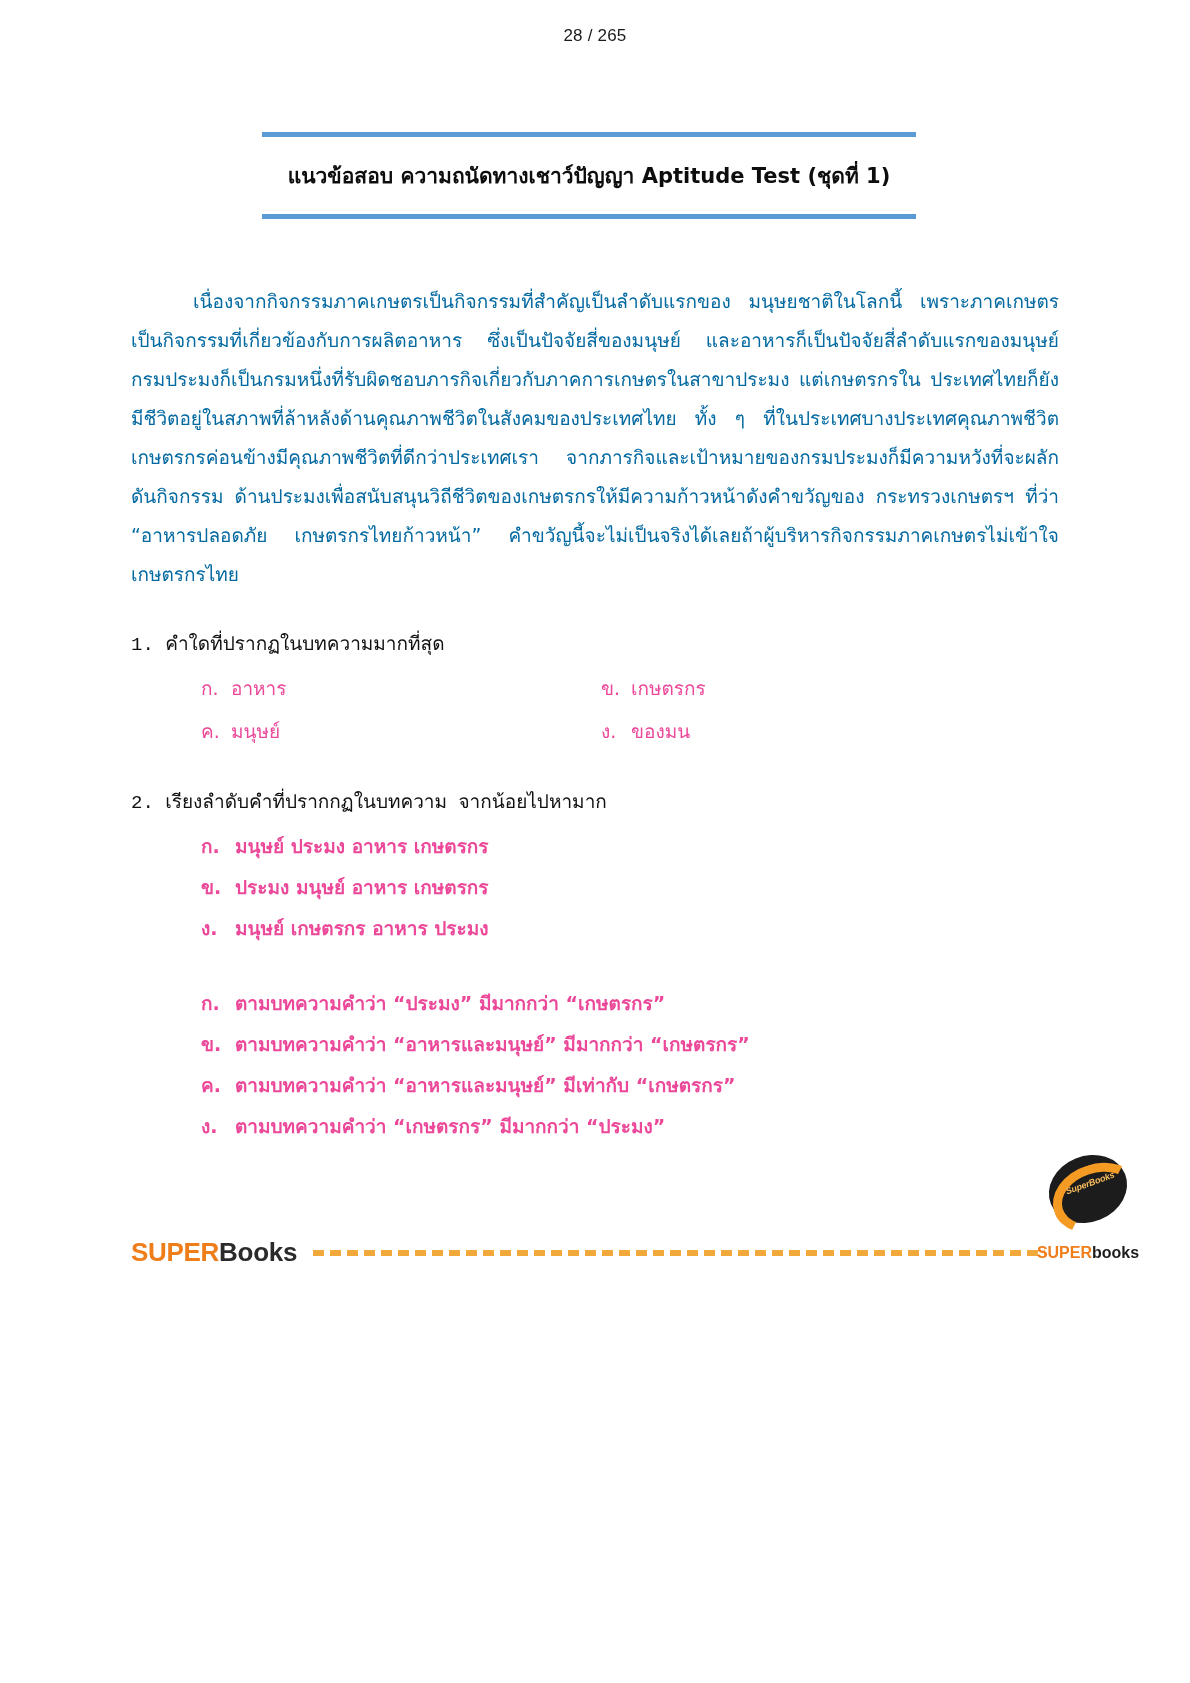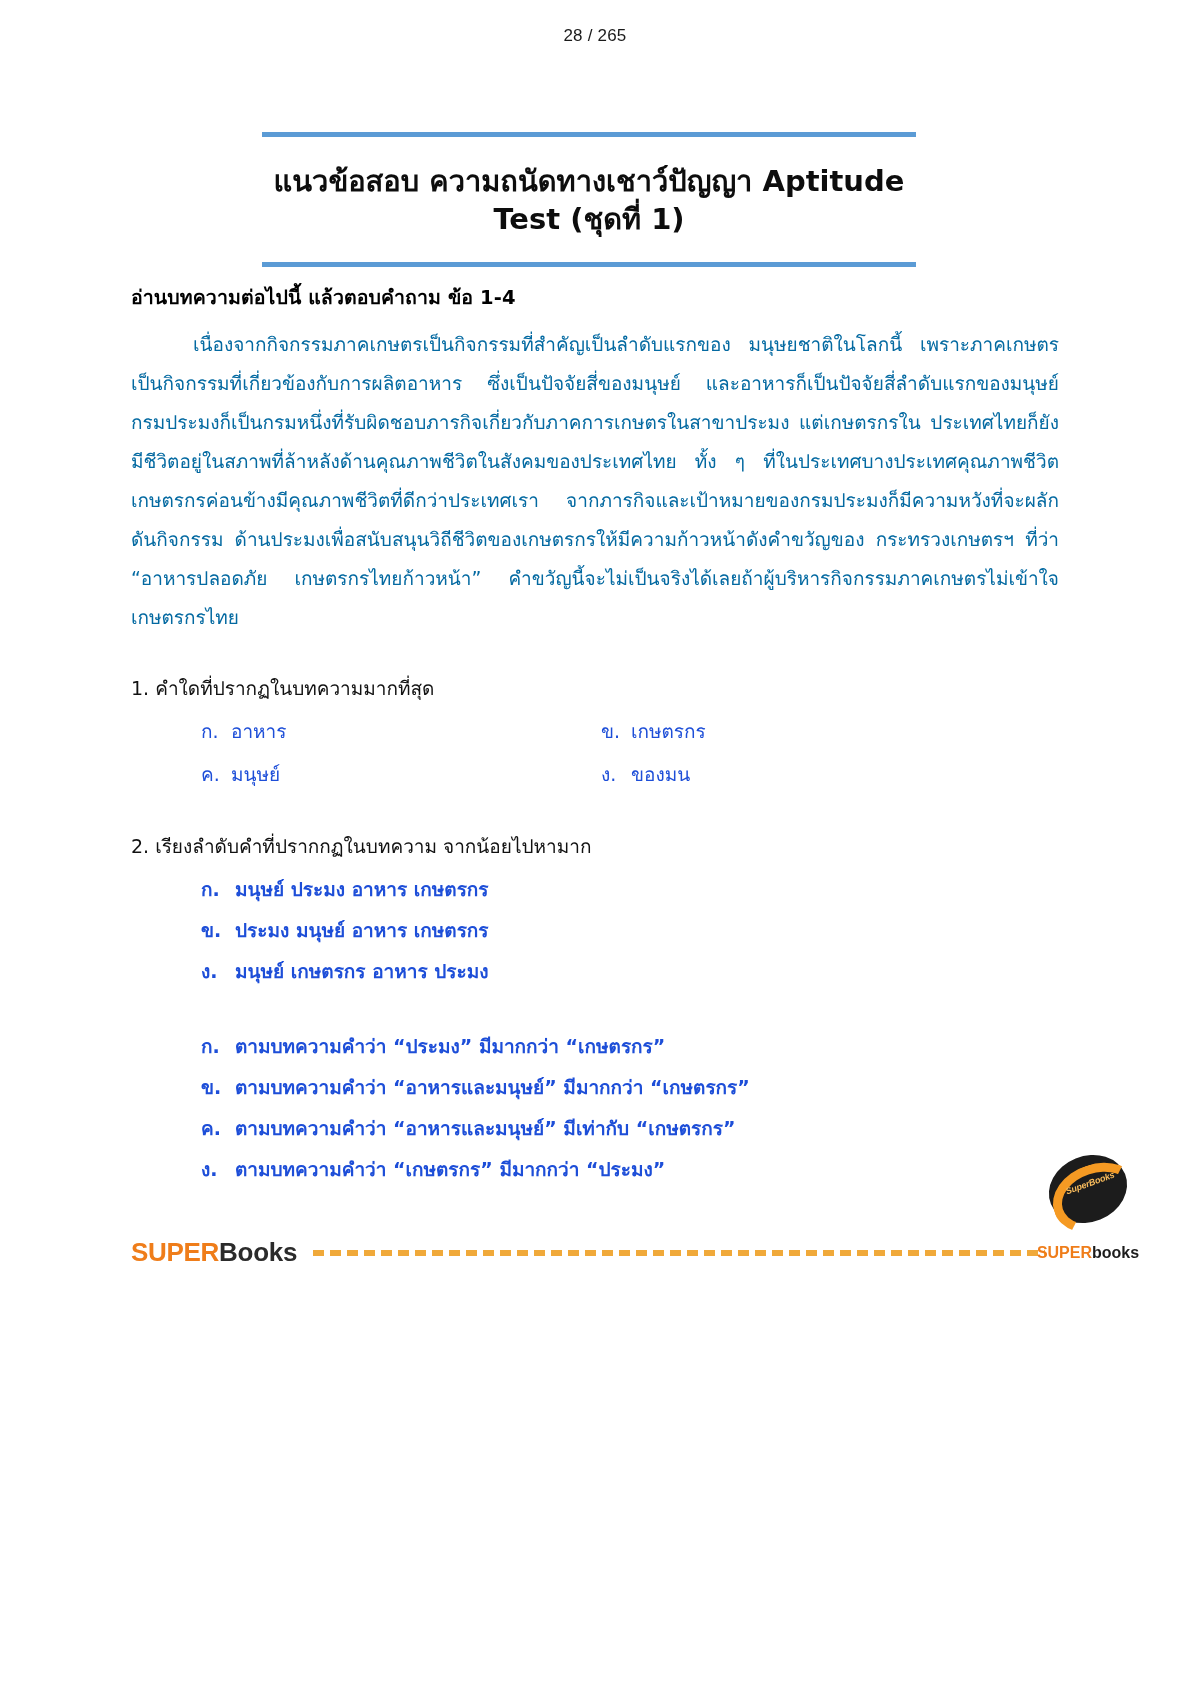--- a/index.html
+++ b/index.html
@@ -36,21 +36,21 @@
     width: 654px;
   }
   .title-rule {
     height: 5px;
     background: #5b9bd5;
     width: 100%;
   }
   .title-rule.top { margin-bottom: 0; }
   .title-text {
     text-align: center;
-    font-size: 29px;
+    font-size: 21px;
     font-weight: bold;
     color: #0d0d0d;
     padding: 26px 0 24px 0;
     line-height: 1.3;
   }
   .content {
     position: absolute;
     left: 131px;
     top: 282px;
     width: 928px;
@@ -75,36 +75,37 @@
     width: 62px;
   }
   .question-block {
     margin-top: 34px;
   }
   .question-text {
     font-size: 19px;
     color: #111;
     line-height: 34px;
     margin: 0 0 6px 0;
+    font-family: Liberation Mono, monospace;
   }
   .choices-grid {
     display: grid;
     grid-template-columns: 400px auto;
     row-gap: 2px;
     padding-left: 70px;
   }
   .choices-stack {
     display: block;
     padding-left: 70px;
     font-weight: bold;
   }
   .choice {
     font-size: 19px;
     line-height: 41px;
-    color: #1d4ed8;
+    color: #ec4899;
     white-space: nowrap;
   }
   .choice .ch-letter {
     display: inline-block;
     min-width: 30px;
   }
   .choice .ch-letter-wide {
     display: inline-block;
     min-width: 34px;
   }
@@ -214,21 +215,20 @@
   <div class="page-indicator">28 / 265</div>
 
   <div class="title-block">
     <div class="title-rule top"></div>
     <div class="title-text">แนวข้อสอบ ความถนัดทางเชาว์ปัญญา Aptitude Test (ชุดที่ 1)</div>
     <div class="title-rule bottom"></div>
   </div>
 
   <div class="content">
 
-    <p class="lead-heading">อ่านบทความต่อไปนี้ แล้วตอบคำถาม ข้อ 1-4</p>
 
     <p class="article"><span class="indent"></span><span>เนื่องจากกิจกรรมภาคเกษตรเป็นกิจกรรมที่สำคัญเป็นลำดับแรกของ มนุษยชาติในโลกนี้ เพราะภาคเกษตรเป็นกิจกรรมที่เกี่ยวข้องกับการผลิตอาหาร ซึ่งเป็นปัจจัยสี่ของมนุษย์ และอาหารก็เป็นปัจจัยสี่ลำดับแรกของมนุษย์ กรมประมงก็เป็นกรมหนึ่งที่รับผิดชอบภารกิจเกี่ยวกับภาคการเกษตรในสาขาประมง แต่เกษตรกรใน ประเทศไทยก็ยังมีชีวิตอยู่ในสภาพที่ล้าหลังด้านคุณภาพชีวิตในสังคมของประเทศไทย ทั้ง ๆ ที่ในประเทศบางประเทศคุณภาพชีวิตเกษตรกรค่อนข้างมีคุณภาพชีวิตที่ดีกว่าประเทศเรา จากภารกิจและเป้าหมายของกรมประมงก็มีความหวังที่จะผลักดันกิจกรรม ด้านประมงเพื่อสนับสนุนวิถีชีวิตของเกษตรกรให้มีความก้าวหน้าดังคำขวัญของ กระทรวงเกษตรฯ ที่ว่า “อาหารปลอดภัย เกษตรกรไทยก้าวหน้า” คำขวัญนี้จะไม่เป็นจริงได้เลยถ้าผู้บริหารกิจกรรมภาคเกษตรไม่เข้าใจ เกษตรกรไทย</span></p>
 
     <div class="question-block">
       <p class="question-text">1. คำใดที่ปรากฏในบทความมากที่สุด</p>
       <div class="choices-grid">
         <div class="choice"><span class="ch-letter">ก.</span><span>อาหาร</span></div>
         <div class="choice"><span class="ch-letter">ข.</span><span>เกษตรกร</span></div>
         <div class="choice"><span class="ch-letter">ค.</span><span>มนุษย์</span></div>
         <div class="choice"><span class="ch-letter">ง.</span><span>ของมน</span></div>

